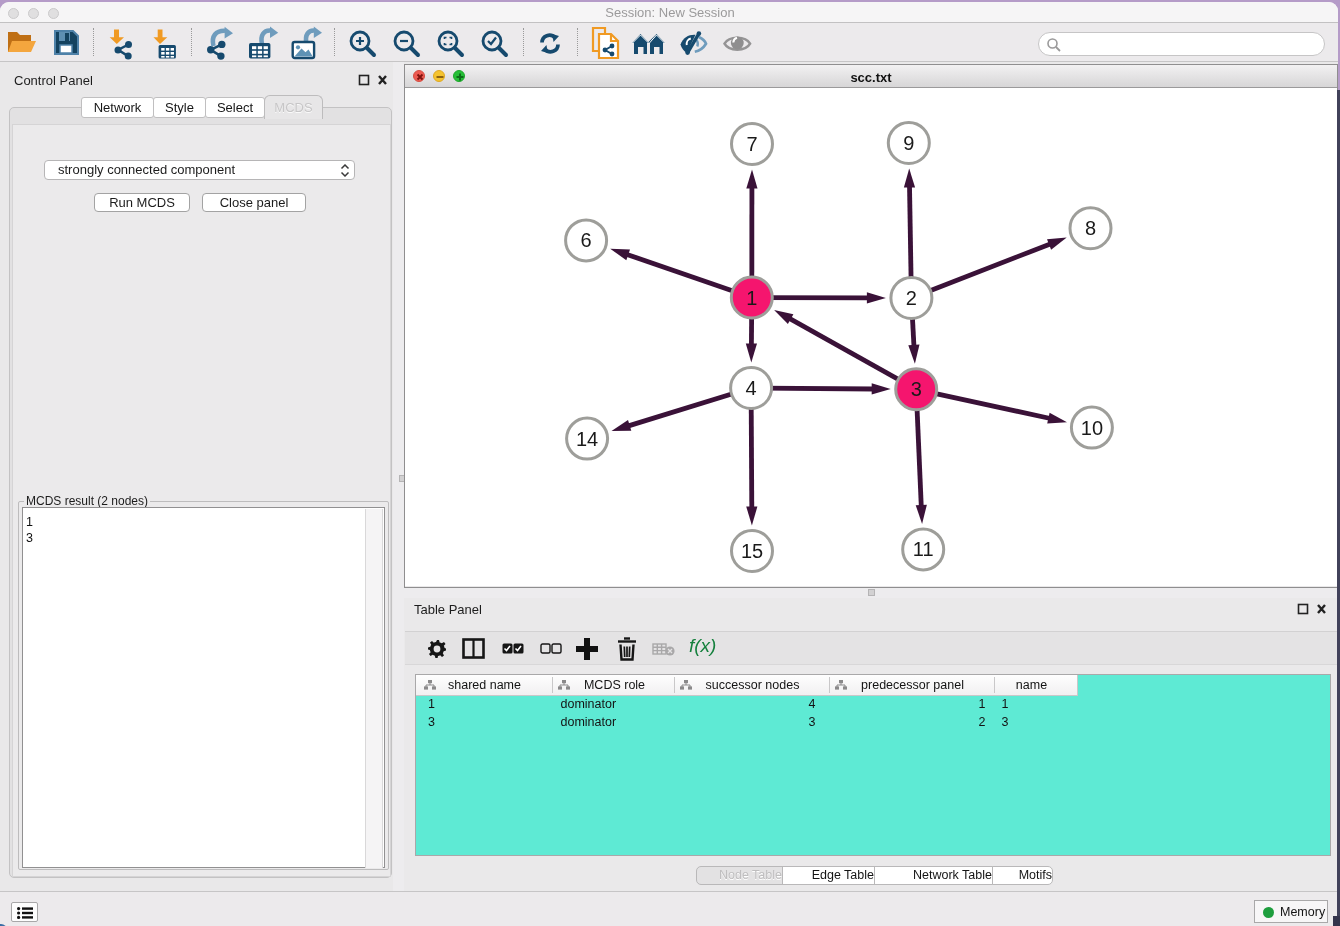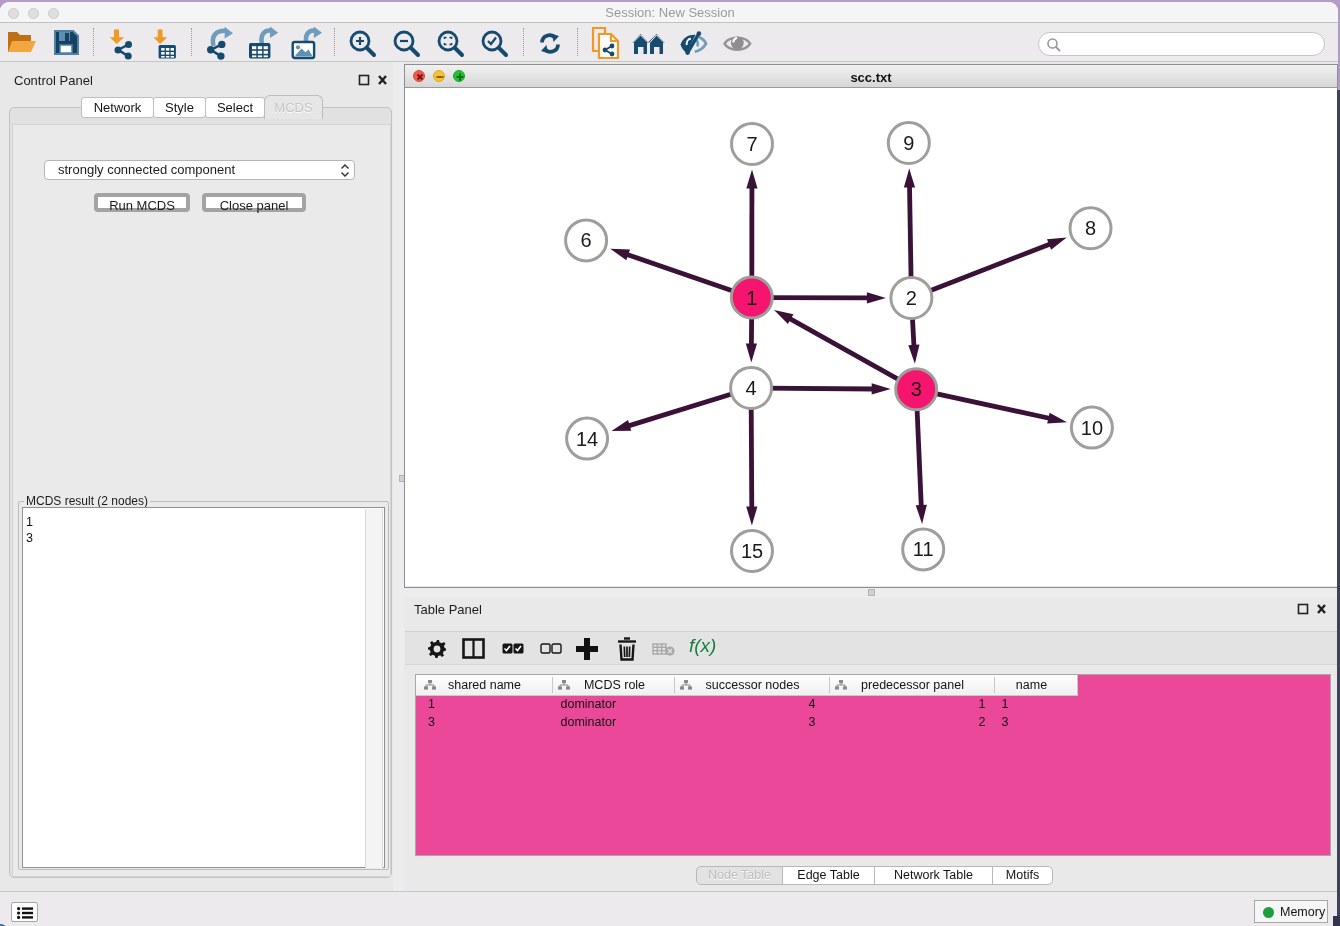--- a/index.html
+++ b/index.html
@@ -15,47 +15,47 @@
 #main{position:absolute;left:0;top:60px;width:1338px;height:829px;background:#e9e8e9;}
 #statusbar{position:absolute;left:0;top:889px;width:1338px;height:35px;background:#eceaec;border-top:1px solid #c6c5c6;box-sizing:border-box;}
 
 #cp-title{position:absolute;left:14px;top:11px;font-size:13px;color:#1d1d1d;}
 #tabpane{position:absolute;left:9px;top:45px;width:383px;height:771px;background:#e2e1e2;border:1px solid #c3c2c3;border-radius:5px;box-sizing:border-box;padding-left:44px;}
 #innerpane{position:absolute;left:2px;top:16px;width:377px;height:751px;background:#ebeaeb;border:1px solid #d5d4d5;}
 .cptab{position:absolute;top:35px;height:21px;background:#fff;border:1px solid #c0bfc0;box-sizing:border-box;text-align:center;font-size:13px;color:#161616;line-height:19px;border-radius:3px;}
 #tab-mcds{position:absolute;left:264px;top:33px;width:59px;height:24px;background:#e7e6e7;border:1px solid #bdbcbd;border-bottom:none;border-radius:6px 6px 0 0;box-sizing:border-box;text-align:center;font-size:13px;line-height:23px;color:#c7c6c7;text-shadow:0 1px 0 #fafafa;}
 #optlabel{position:absolute;left:0;top:75px;width:400px;text-align:center;font-size:13px;color:#1c1c1c;}
 #combo{position:absolute;left:44px;top:98px;width:311px;height:20px;background:#fff;border:1px solid #b6b5b6;border-radius:4px;box-sizing:border-box;font-size:13px;color:#1c1c1c;line-height:18px;padding-left:13px;}
-.btn{position:absolute;top:131px;height:19px;background:#fff;border:4px solid #a3a3a3;border-radius:4px;box-sizing:border-box;text-align:center;font-size:13px;color:#1c1c1c;line-height:17px;}
+.btn{position:absolute;top:131px;height:19px;background:#fff;border:1px solid #a3a3a3;border-radius:4px;box-sizing:border-box;text-align:center;font-size:13px;color:#1c1c1c;line-height:17px;}
 #fieldset{position:absolute;left:8px;top:393px;width:371px;height:369px;border:1px solid #bdbcbd;border-radius:2px;box-sizing:border-box;}
 #fieldlegend{position:absolute;left:5px;top:-8px;background:#ebeaeb;font-size:12px;color:#1c1c1c;padding:0 2px;}
 #resultbox{position:absolute;left:3px;top:5px;width:363px;height:361px;background:#fff;border:1px solid #919091;box-sizing:border-box;font-size:12.5px;color:#111;}
 #resultsb{position:absolute;right:1px;top:1px;width:16px;height:359px;background:#f5f4f5;border-left:1px solid #d9d8d9;border-right:1px solid #d9d8d9;}
 
 #vsplit{position:absolute;left:393px;top:0;width:11px;height:829px;background:#edecee;}
 #vhandle{position:absolute;left:6px;top:413px;width:5px;height:5px;background:#d2d1d2;border:1px solid #b5b4b5;}
 #netwin-border{position:absolute;left:404px;top:2px;width:934px;height:524px;border:1px solid #8f8e8f;box-sizing:border-box;}
 #nettitle{position:absolute;left:405px;top:3px;width:932px;height:22px;background:linear-gradient(#f2f1f2,#d7d6d7);border-bottom:1px solid #9b9a9b;}
 .mac{position:absolute;top:4.5px;width:12px;height:12px;border-radius:50%;box-sizing:border-box;}
 .macsym{position:absolute;top:0;left:0;width:12px;height:12px;}
 #nettext{position:absolute;left:0;top:4.5px;width:932px;text-align:center;font-size:13px;font-weight:bold;color:#111;}
 #canvas{position:absolute;left:405px;top:26px;width:932px;height:498px;background:#fff;}
 #hsplit{position:absolute;left:404px;top:526px;width:934px;height:10px;background:#edecee;}
 #hhandle{position:absolute;left:464px;top:0.5px;width:5px;height:5px;background:#d2d1d2;border:1px solid #b5b4b5;}
 
 #tp{position:absolute;left:404px;top:536px;width:934px;height:293px;background:#eae9ea;}
 #tp-title{position:absolute;left:10px;top:4px;font-size:13px;color:#1d1d1d;}
 #tptoolbar{position:absolute;left:1px;top:33px;width:933px;height:34px;background:#e4e3e4;border-top:1px solid #d2d1d2;border-bottom:1px solid #d8d7d8;box-sizing:border-box;}
-#ttable{position:absolute;left:10.5px;top:75.5px;width:916px;height:182px;background:#ec4899;border:1px solid #a9a8a9;box-sizing:border-box;}
+#ttable{position:absolute;left:10.5px;top:75.5px;width:916px;height:182px;background:#5eead4;border:1px solid #a9a8a9;box-sizing:border-box;}
 #thead{position:absolute;left:0;top:0;width:661px;height:20px;background:linear-gradient(#fefefe,#f1f0f1);border-bottom:1px solid #c9c8c9;border-right:1px solid #c9c8c9;}
 .thsep{position:absolute;top:2px;height:16px;width:0;border-left:1px solid #c9c8c9;}
 .thlabel{position:absolute;top:3px;font-size:12.5px;color:#141414;text-align:center;}
 .tcell{position:absolute;font-size:12.5px;color:#141414;height:18px;line-height:18px;}
 
-.btab{position:absolute;top:268px;height:19px;background:#fff;border:1px solid #b9b8b9;box-sizing:border-box;text-align:center;font-size:12.5px;color:#141414;line-height:17px;}
+.btab{position:absolute;top:268px;height:19px;background:#fff;border:1px solid #b9b8b9;box-sizing:border-box;text-align:right;font-size:12.5px;color:#141414;line-height:17px;}
 </style>
 </head>
 <body>
 <div id="win">
   <div id="titlebar">
     <div class="tl" style="left:8px;"></div>
     <div class="tl" style="left:28px;"></div>
     <div class="tl" style="left:48px;"></div>
     <div id="wtitle">Session: New Session</div>
   </div>

